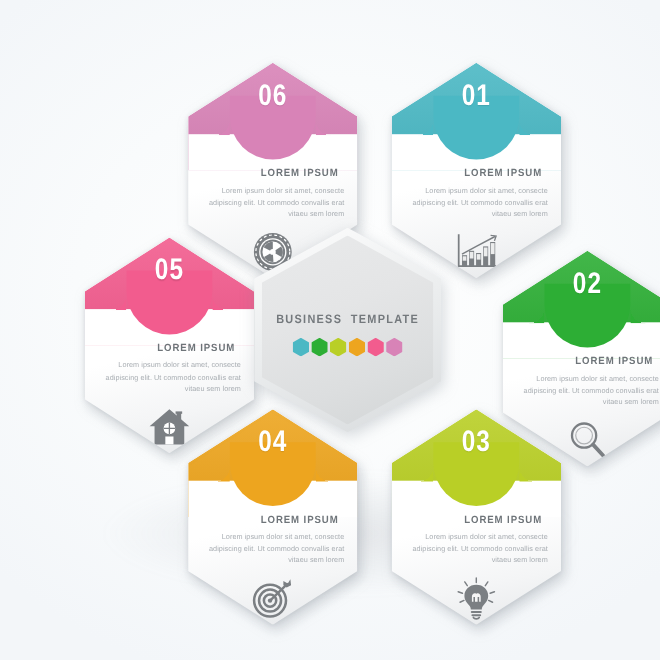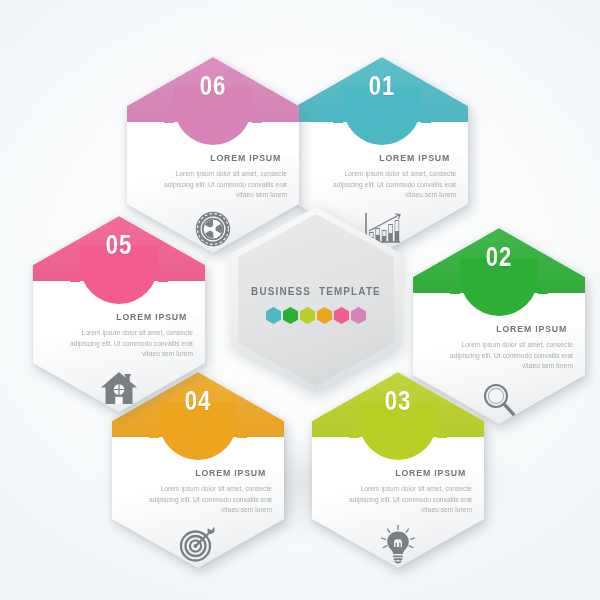--- a/index.html
+++ b/index.html
@@ -22,24 +22,25 @@
     width: 600px;
     height: 600px;
     background:
       radial-gradient(ellipse 70% 60% at 50% 45%, #ffffff 0%, #f9fbfc 55%, #f3f6f9 100%);
   }
 
   
 
   .petal {
     position: absolute;
-    width: 172px;
+    width: 154px;
     height: 196px;
     filter: drop-shadow(3px 5px 6px rgba(120,128,138,0.30))
             drop-shadow(0px 1px 2px rgba(120,128,138,0.18));
+    margin-left: 44px;
   }
 
   .petal-body {
     position: absolute;
     inset: 0;
     -webkit-clip-path: polygon(50% 0%, 100% 25%, 100% 75%, 50% 100%, 0% 75%, 0% 25%);
     clip-path: polygon(50% 0%, 100% 25%, 100% 75%, 50% 100%, 0% 75%, 0% 25%);
     background:
       linear-gradient(168deg, #ffffff 0%, #ffffff 52%, #f4f5f6 78%, #e6e8ea 100%);
     overflow: hidden;
@@ -211,21 +212,21 @@
   }
 </style>
 </head>
 <body>
 
 <div id="stage">
 
   <div id="cluster-shadow"></div>
 
   <div id="petals">
-      <div class="petal" style="left: 296px; top: 57px; --c: #4BB8C4;">
+      <div class="petal" style="left: 312px; top: 57px; --c: #4BB8C4;">
     <div class="petal-body">
       <div class="cap">
         <div class="cap-fill"></div>
         <div class="cap-shade"></div>
         <div class="cap-notch"></div>
         <div class="cap-bulge"></div>
         <div class="cap-corner-l"></div>
         <div class="cap-corner-r"></div>
       </div>
 
@@ -325,21 +326,21 @@
       </g>
       <path d="M19 7.5 C12.6 7.5 8.2 12 8.2 17.6 C8.2 21.6 10.4 24 12.4 26.2 C13.6 27.5 13.9 28.6 14 30 L24 30 C24.1 28.6 24.4 27.5 25.6 26.2 C27.6 24 29.8 21.6 29.8 17.6 C29.8 12 25.4 7.5 19 7.5 Z" fill="#7b7f83"></path>
       <path d="M15 18.5 C15 16.6 16.3 15.3 17.6 15.3 C18.4 15.3 19 15.8 19 15.8 C19 15.8 19.6 15.3 20.4 15.3 C21.7 15.3 23 16.6 23 18.5 L23 23 L21.6 23 L21.6 18.8 L20.2 18.8 L20.2 23 L17.8 23 L17.8 18.8 L16.4 18.8 L16.4 23 L15 23 Z" fill="#ffffff" opacity="0.92"></path>
       <rect x="14" y="31.4" width="10" height="1.9" rx="0.9" fill="#7b7f83"></rect>
       <rect x="14.6" y="34.3" width="8.8" height="1.9" rx="0.9" fill="#7b7f83"></rect>
       <path d="M16.4 37.4 C17.2 39 20.8 39 21.6 37.4" stroke="#7b7f83" stroke-width="1.6" fill="none" stroke-linecap="round"></path>
     </svg>
       </div>
     </div>
       </div>
-      <div class="petal" style="left: 112px; top: 372px; --c: #EDA51F;">
+      <div class="petal" style="left: 127px; top: 372px; --c: #EDA51F;">
     <div class="petal-body">
       <div class="cap">
         <div class="cap-fill"></div>
         <div class="cap-shade"></div>
         <div class="cap-notch"></div>
         <div class="cap-bulge"></div>
         <div class="cap-corner-l"></div>
         <div class="cap-corner-r"></div>
       </div>
 

